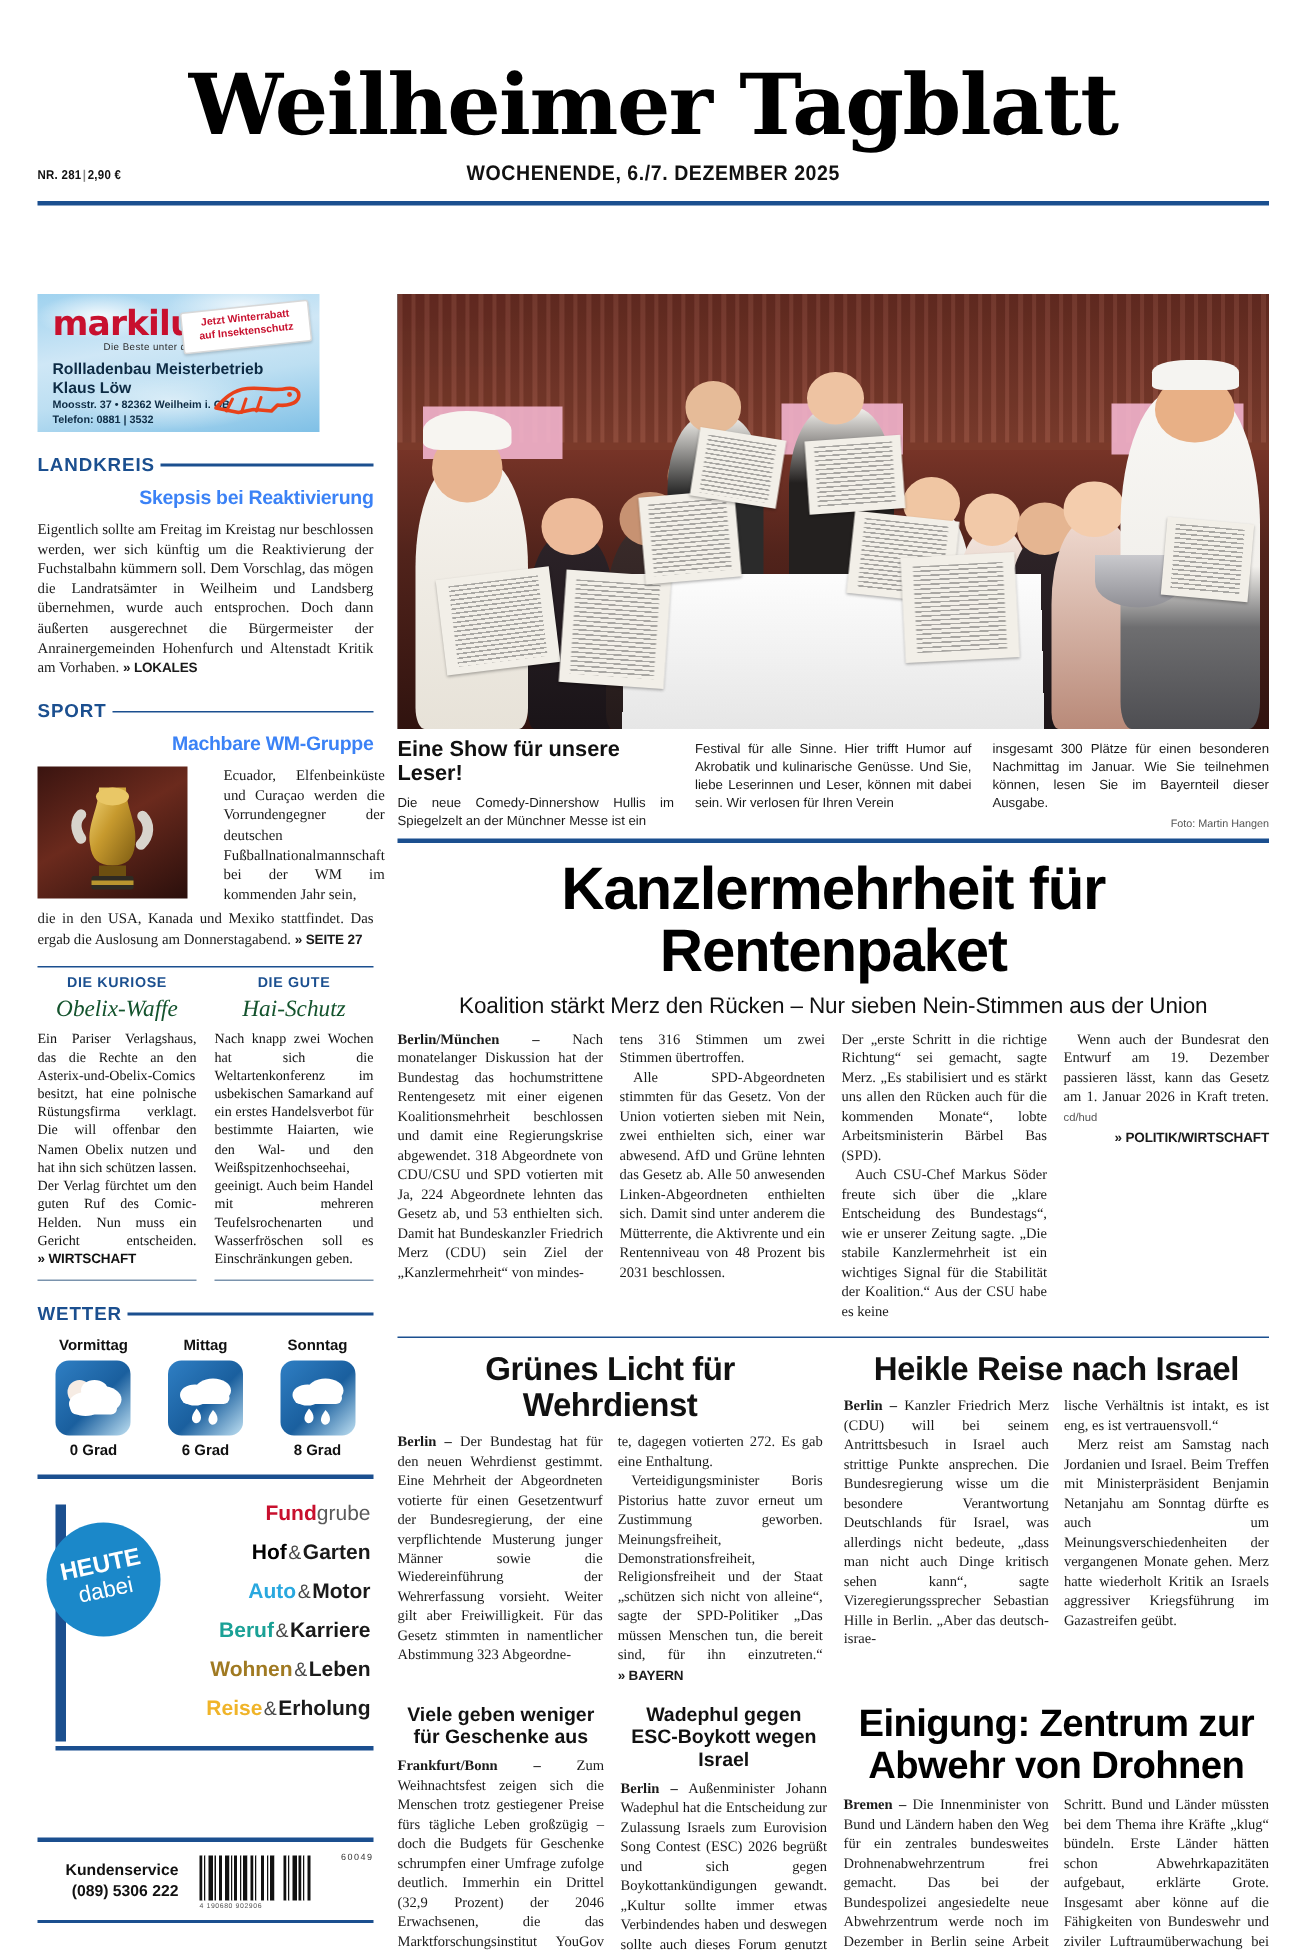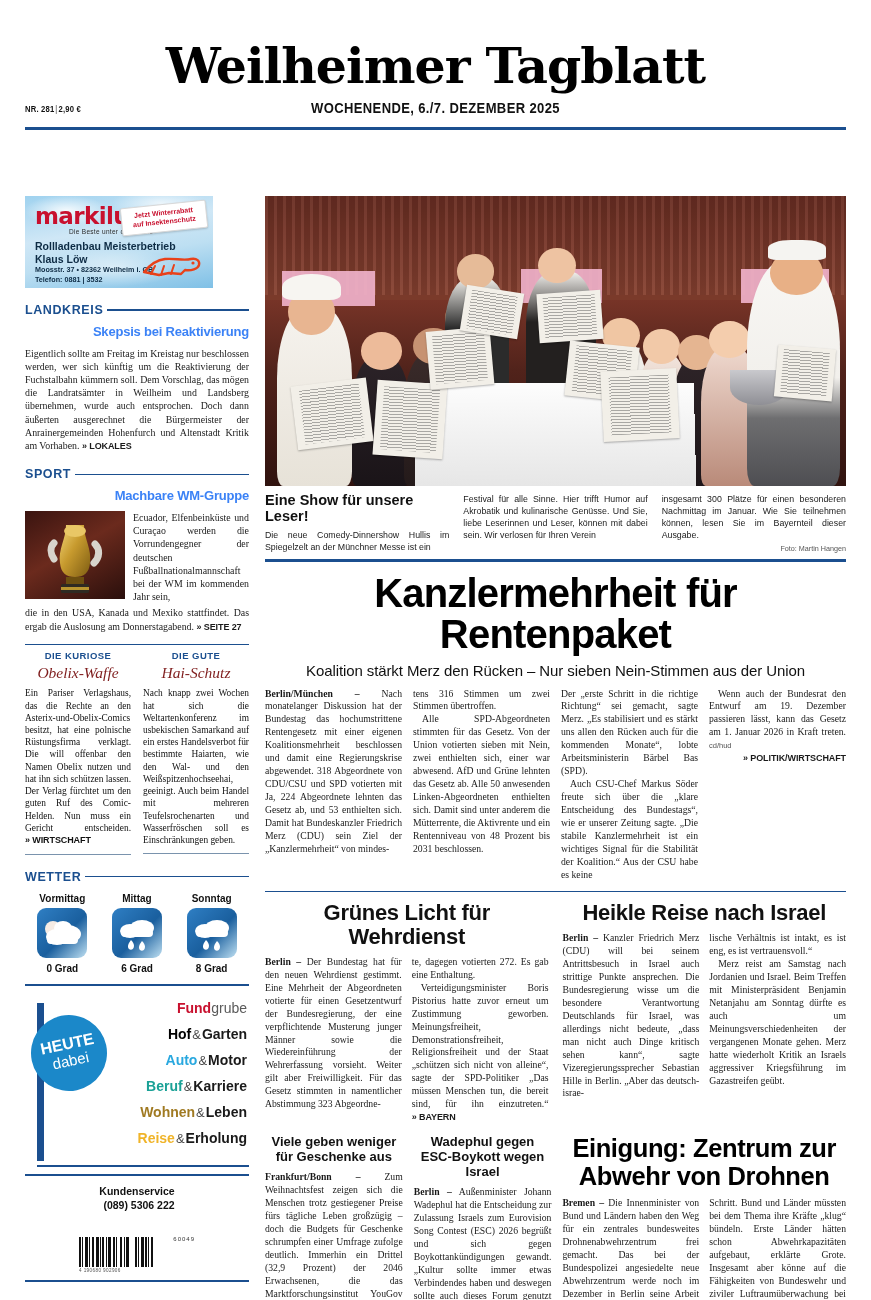--- a/index.html
+++ b/index.html
@@ -12,21 +12,21 @@
     overflow:hidden;
     position:relative;
   }
   .page{position:absolute;inset:0;}
 
   
   .masthead{padding:42px 0 0 0;text-align:center;}
   .masthead-title{
     font-family:"DejaVu Serif", serif;
     font-weight:700;
-    font-size:49px;
+    font-size:56px;
     line-height:1;
     letter-spacing:-1px;
     color:#000;
     white-space:nowrap;
   }
   .masthead-rule-row{
     display:flex;align-items:center;justify-content:center;
     margin-top:18px;gap:0;padding:0 44px;
   }
   .mh-rule{height:5px;background:#1b4f8f;flex:1;}
@@ -130,41 +130,41 @@
     font-size:9.9px;line-height:1.335;text-align:justify;
     hyphens:auto;color:#1a1a1a;
   }
   .body-txt.j{text-align:justify;text-align-last:left;}
   .ref{
     font-family:"Liberation Sans", sans-serif;font-weight:700;
     font-size:9px;letter-spacing:-.1px;white-space:nowrap;
   }
 
   
-  .sport-wrap{display:flex;gap:8px;margin-top:7px;}
+  .sport-wrap{display:flex;gap:24px;margin-top:7px;}
   .sport-photo{
     width:100px;height:88px;flex:0 0 100px;overflow:hidden;position:relative;
     background:linear-gradient(150deg,#3a1410 0%,#6b2a1d 45%,#2a0f0c 100%);
   }
   .trophy{position:absolute;left:50%;top:8px;transform:translateX(-50%);}
   .sport-text{flex:1;}
   .sport-rest{margin-top:3px;}
 
   
   .mini-rule{height:1.5px;background:#1b4f8f;margin-top:11px;}
   .mini-cols{display:flex;gap:12px;margin-top:0;}
   .mini-col{flex:1;min-width:0;}
   .mini-kicker{
     font-family:"Liberation Sans", sans-serif;font-weight:700;
     font-size:9.5px;letter-spacing:.45px;color:#1b4f8f;
     text-align:center;margin-top:5px;
   }
   .mini-head{
     font-family:"Liberation Serif", serif;font-style:italic;font-weight:400;
-    font-size:15.5px;text-align:center;margin:3px 0 5px 0;color:#7f1d1d;
+    font-size:15.5px;text-align:center;margin:3px 0 5px 0;color:#14532d;
   }
   .mini-body{font-size:9.4px;line-height:1.3;text-align:justify;hyphens:auto;}
   .mini-bottom-rule{height:1px;background:#7a93ad;margin-top:7px;}
 
   
   .weather{margin-top:12px;}
   .weather-row{display:flex;justify-content:space-around;margin-top:9px;}
   .w-item{text-align:center;width:66px;}
   .w-day{
     font-family:"Liberation Sans", sans-serif;font-weight:700;
@@ -199,21 +199,21 @@
     font-family:"Liberation Sans", sans-serif;font-weight:700;
     font-size:14px;line-height:1;margin-bottom:12px;white-space:nowrap;
   }
   .fund-item .amp{font-weight:400;color:#4a4a4a;font-size:13px;padding:0 1px;}
   .fund-item .dark{color:#1a1a1a;}
   .fund-item .light{font-weight:400;color:#5a5a5a;}
 
   
   .ks{position:absolute;left:0;right:0;bottom:0;}
   .ks-rule-top{height:2.5px;background:#1b4f8f;}
-  .ks-row{display:flex;align-items:center;gap:24px;padding:9px 0 7px 0;flex-direction:column;}
+  .ks-row{display:flex;align-items:center;gap:14px;padding:9px 0 7px 0;}
   .ks-text{
     flex:1;text-align:right;
     font-family:"Liberation Sans", sans-serif;font-weight:700;
     font-size:10.5px;line-height:1.3;color:#111;
   }
   .barcode-wrap{width:116px;position:relative;}
   .barcode{height:30px;display:flex;align-items:flex-end;gap:0;}
   .barcode i{display:block;background:#111;height:100%;}
   .bc-num{
     font-family:"Liberation Sans", sans-serif;font-size:6px;color:#333;

